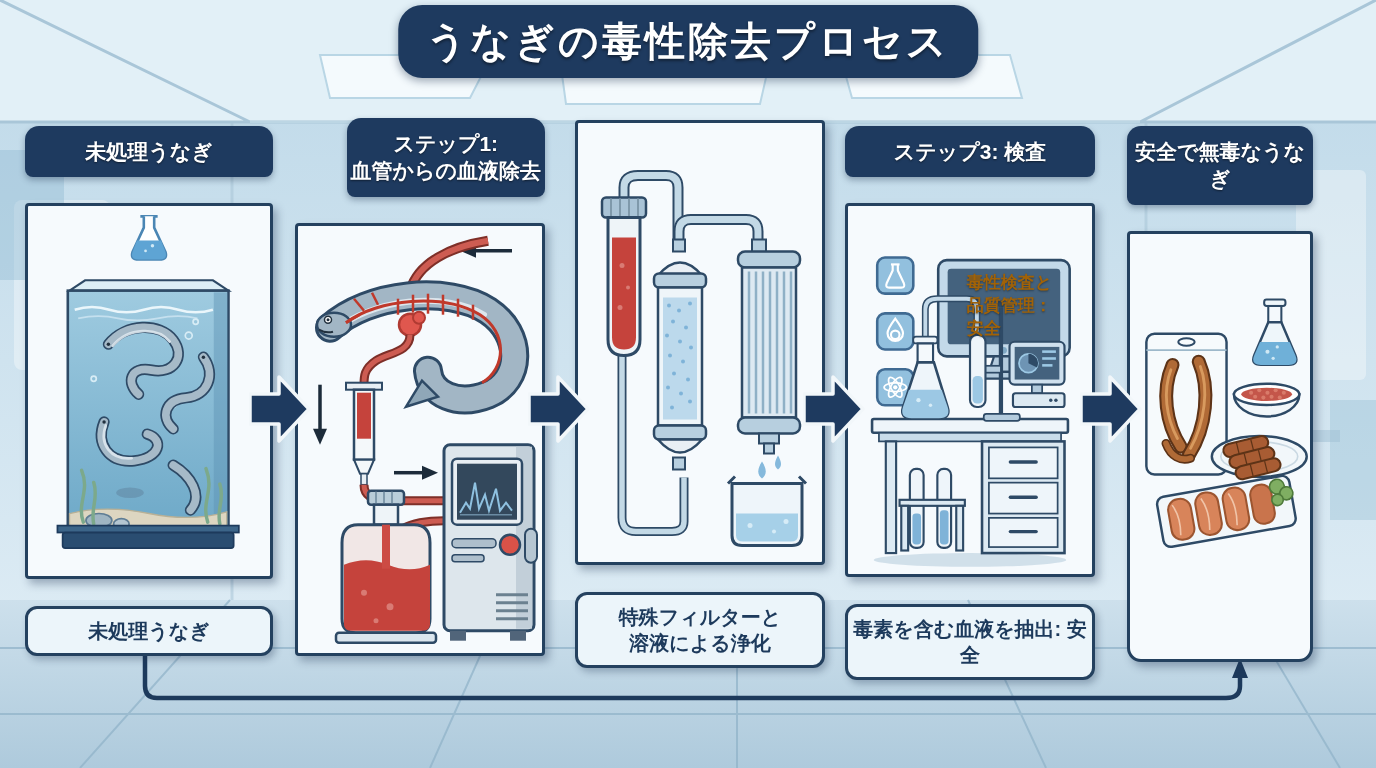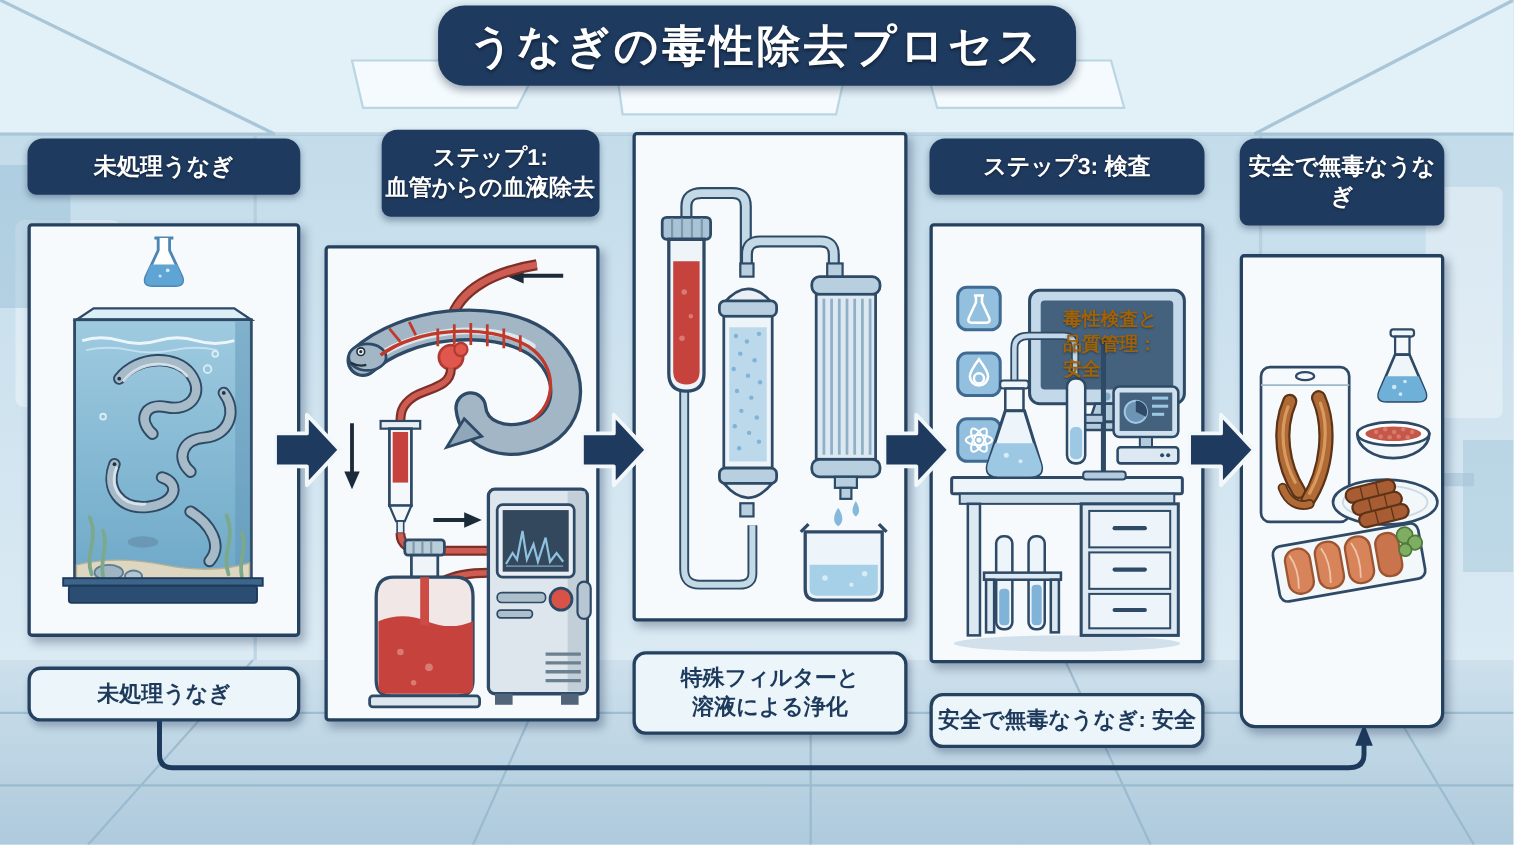--- a/index.html
+++ b/index.html
@@ -461,21 +461,21 @@
           <rect x="87" y="354" width="10" height="40" rx="4" fill="#7fb3d8"></rect>
           <rect x="40" y="342" width="76" height="7" fill="#dce9f2" stroke="#2e4a66" stroke-width="2.5"></rect>
           <rect x="42" y="349" width="8" height="52" fill="#dce9f2" stroke="#2e4a66" stroke-width="2.5"></rect>
           <rect x="106" y="349" width="8" height="52" fill="#dce9f2" stroke="#2e4a66" stroke-width="2.5"></rect>
         </g>
       </svg>
       <div class="monitor-overlay">毒性検査と
 品質管理：
 安全</div>
     </div>
-    <div class="panel-caption">安全で無毒なうなぎ: 安全</div>
+    <div class="panel-caption">毒素を含む血液を抽出: 安全</div>
   </div>
 
   <div class="panel" style="left:1127px;top:126px;width:186px;height:536px;">
     <div class="panel-header">安全で無毒なうなぎ</div>
     <div class="panel-body" style="border-radius:4px 4px 14px 14px;">
       <svg viewBox="0 0 220 480" preserveAspectRatio="xMidYMid meet">
 
         <g>
           <rect x="164" y="60" width="26" height="8" rx="3" fill="#eef6fa" stroke="#2e4a66" stroke-width="2.5"></rect>
           <rect x="169" y="68" width="16" height="20" fill="#f4f9fc" stroke="#2e4a66" stroke-width="2.5"></rect>

